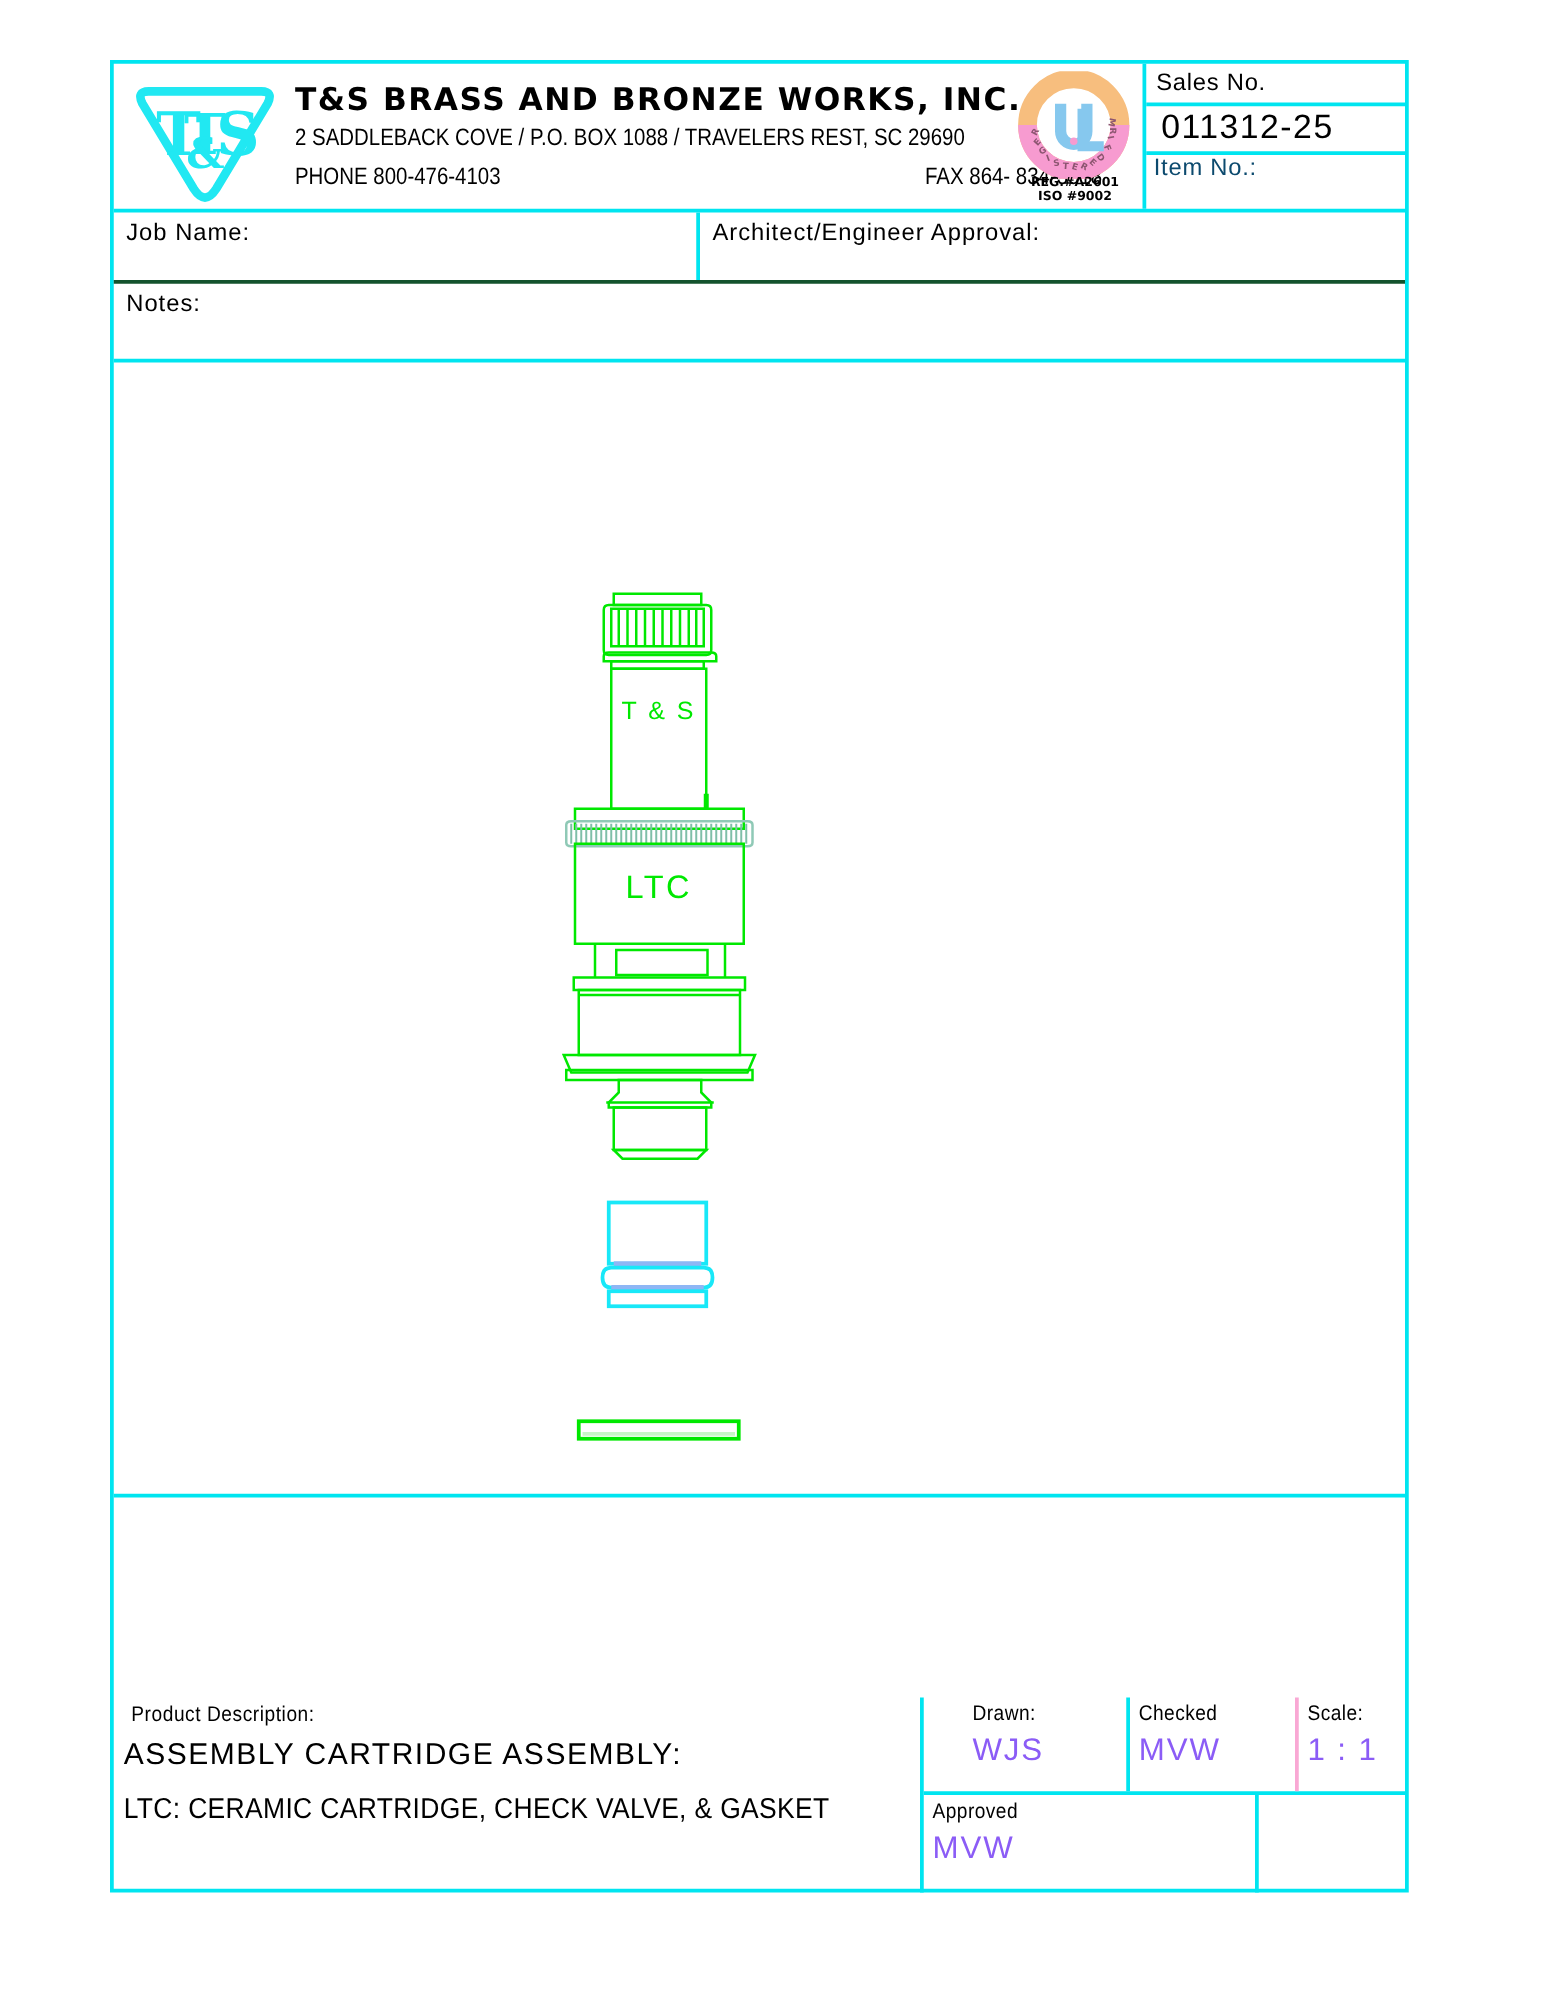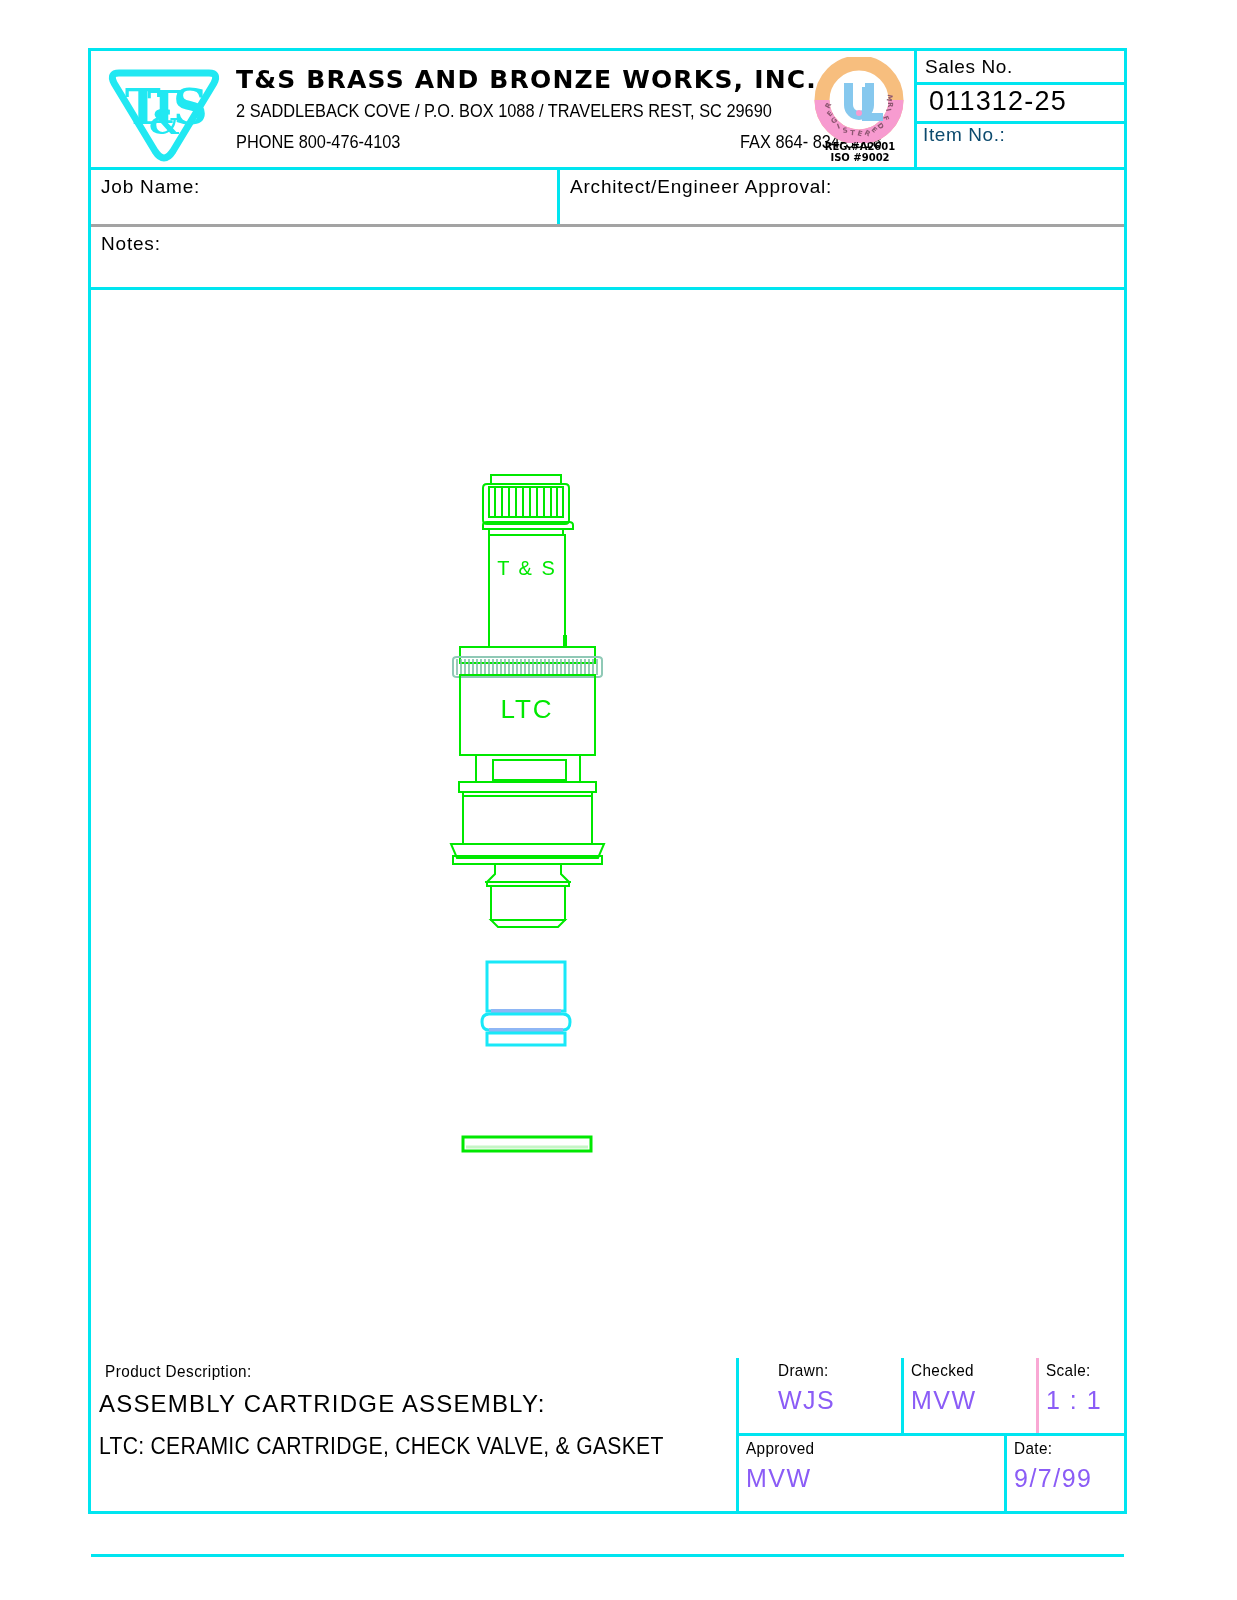--- a/index.html
+++ b/index.html
@@ -163,21 +163,21 @@
     color: #0c4a6e;
     letter-spacing: 0.6px;
   }
 
   
   #job-row {
     position: absolute;
     left: 0; top: 119px;
     width: 100%;
     height: 57px;
-    border-bottom: 3px solid #a3a3a3;
+    border-bottom: 3px solid #14532d;
     box-sizing: border-box;
     display: flex;
   }
   #job-cell { width: 469px; flex: none; border-right: 3px solid #00E5F0; box-sizing: border-box; position: relative; }
   #arch-cell { flex: 1; position: relative; }
   .row-lbl {
     position: absolute;
     left: 10px; top: 6px;
     font-size: 19px;
     color: #000;
@@ -193,21 +193,21 @@
     border-bottom: 3px solid #00E5F0;
     box-sizing: border-box;
     position: absolute;
   }
 
   
   #canvas-row {
     position: absolute;
     left: 0; top: 239px;
     width: 100%;
-    height: 1267px;
+    height: 908px;
     border-bottom: 3px solid #00E5F0;
     box-sizing: border-box;
     overflow: hidden;
   }
   #drawing {
     position: absolute;
     left: 0; top: 0;
   }
 
   
@@ -500,21 +500,17 @@
         <div class="meta-box mb-scale">
           <div class="meta-lbl">Scale:</div>
           <div class="meta-val">1 : 1</div>
         </div>
       </div>
       <div class="meta-bot">
         <div class="meta-box mb-approved">
           <div class="meta-lbl">Approved</div>
           <div class="meta-val">MVW</div>
         </div>
-        <div class="meta-box mb-date">
-          <div class="meta-lbl">Date:</div>
-          <div class="meta-val">9/7/99</div>
-        </div>
       </div>
     </div>
   </div>
 
 </div>
 
 </body></html>

